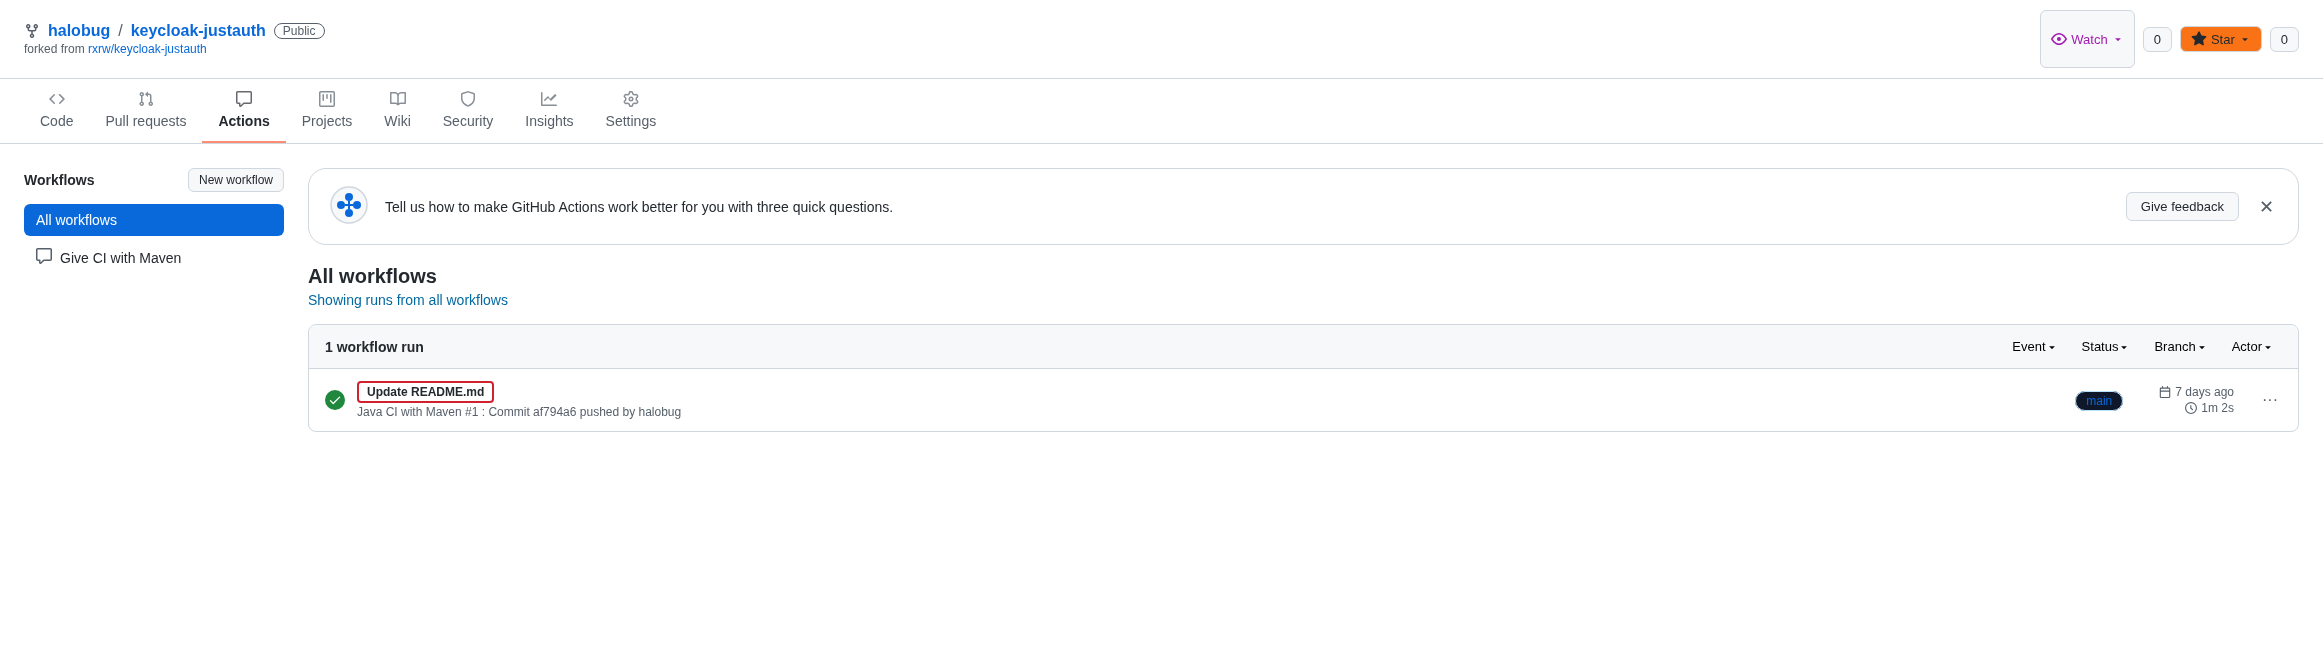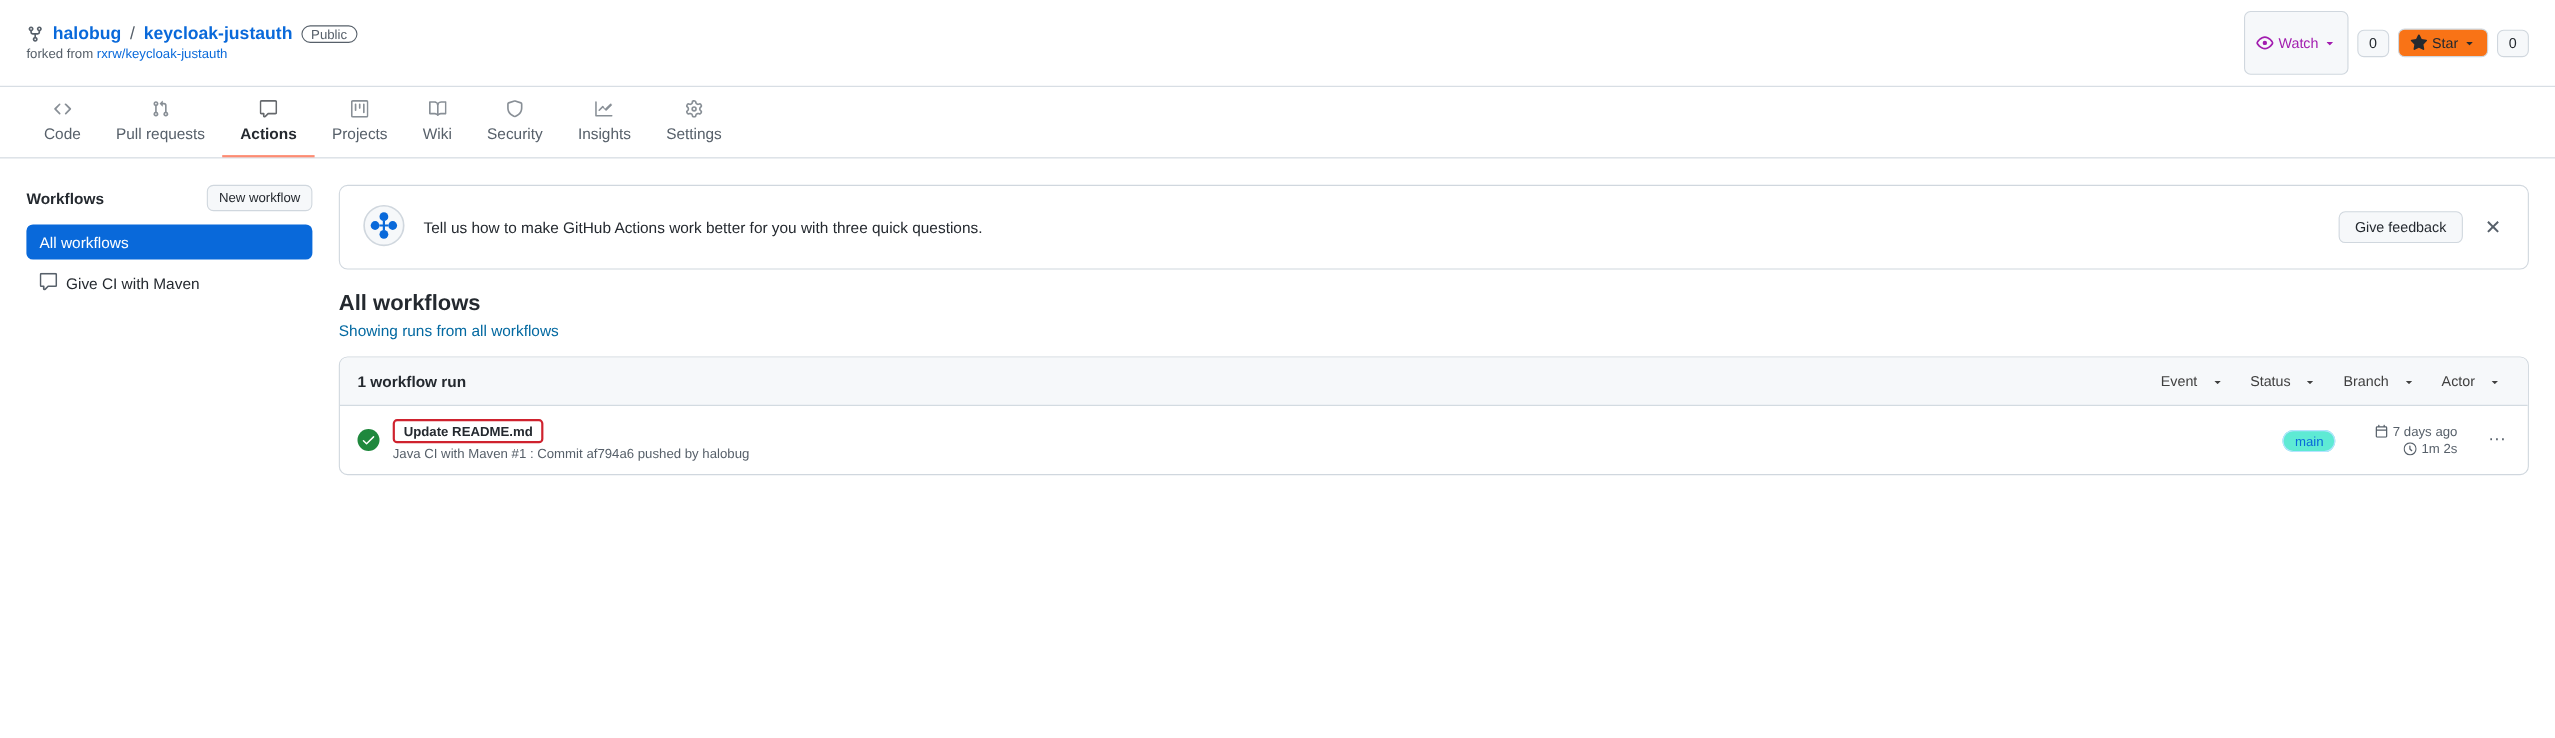--- a/index.html
+++ b/index.html
@@ -123,21 +123,21 @@
     .workflow-icon { font-size: 14px; color: #57606a; }
 
     
     .content-area { flex: 1; }
 
     
     .feedback-banner {
       display: flex; align-items: center;
       background: #fff;
       border: 1px solid #d0d7de;
-      border-radius: 8px;
+      border-radius: 18px;
       padding: 16px 20px;
       margin-bottom: 20px;
       gap: 16px;
       position: relative;
     }
     .banner-icon { flex-shrink: 0; }
     .banner-text { flex: 1; font-size: 14px; color: #24292f; }
     .give-feedback-btn {
       border: 1px solid #d0d7de; border-radius: 6px;
       padding: 6px 14px; background: #f6f8fa;
@@ -181,22 +181,22 @@
     .runs-header {
       display: flex; align-items: center;
       padding: 10px 16px;
       background: #f6f8fa;
       border-bottom: 1px solid #d0d7de;
       justify-content: space-between;
     }
     .runs-count { font-size: 14px; font-weight: 600; color: #24292f; }
     .runs-filters { display: flex; align-items: center; gap: 8px; }
     .filter-btn {
-      display: flex; align-items: center; gap: 12px;
-      font-size: 13px; color: #404040;
+      display: flex; align-items: center; gap: 0;
+      font-size: 13px; color: #000000;
       background: none; border: none; cursor: pointer;
       padding: 4px 8px;
       border-radius: 6px;
     }
 
     
     .run-row {
       display: flex; align-items: center;
       padding: 12px 16px;
       border-bottom: 1px solid #d0d7de;
@@ -220,21 +220,21 @@
       font-size: 12px; font-weight: 600; color: #24292f;
       border: 2px solid #cf222e;
       border-radius: 4px;
       padding: 2px 8px;
       display: inline-block;
     }
     .run-meta { font-size: 12px; color: #57606a; margin-top: 2px; }
 
     .run-branch { margin-left: auto; }
     .branch-badge {
-      background: #5eead4;
+      background: #0f172a;
       color: #0969da;
       border: 1px solid #b6e3ff;
       border-radius: 20px;
       padding: 2px 10px;
       font-size: 12px;
       font-weight: 500;
     }
 
     .run-time-info { display: flex; flex-direction: column; align-items: flex-end; gap: 2px; font-size: 12px; color: #57606a; margin-left: 24px; }
     .run-time-row { display: flex; align-items: center; gap: 4px; }

